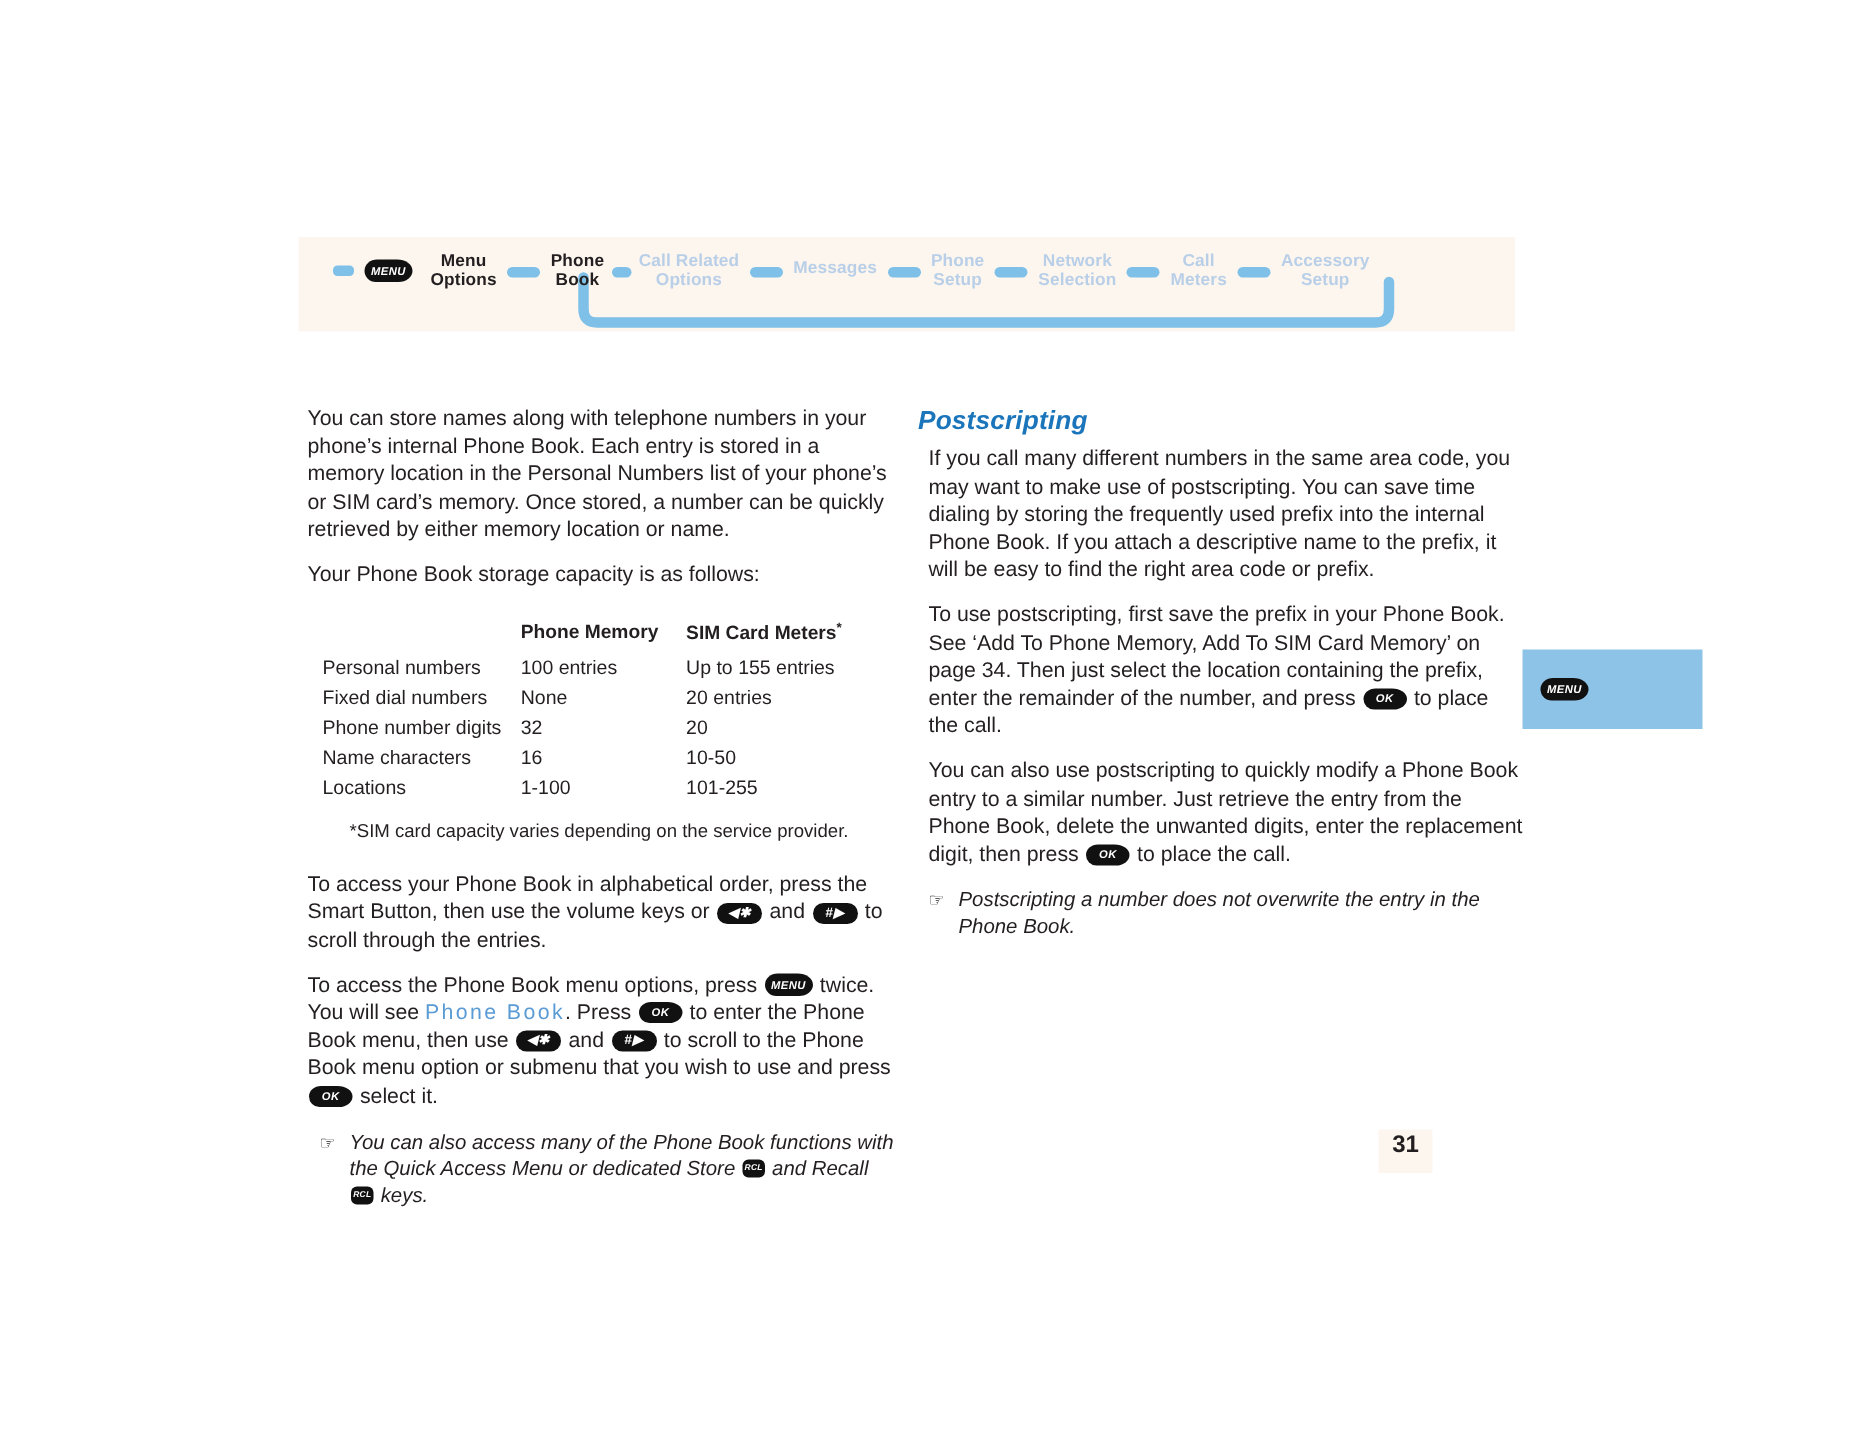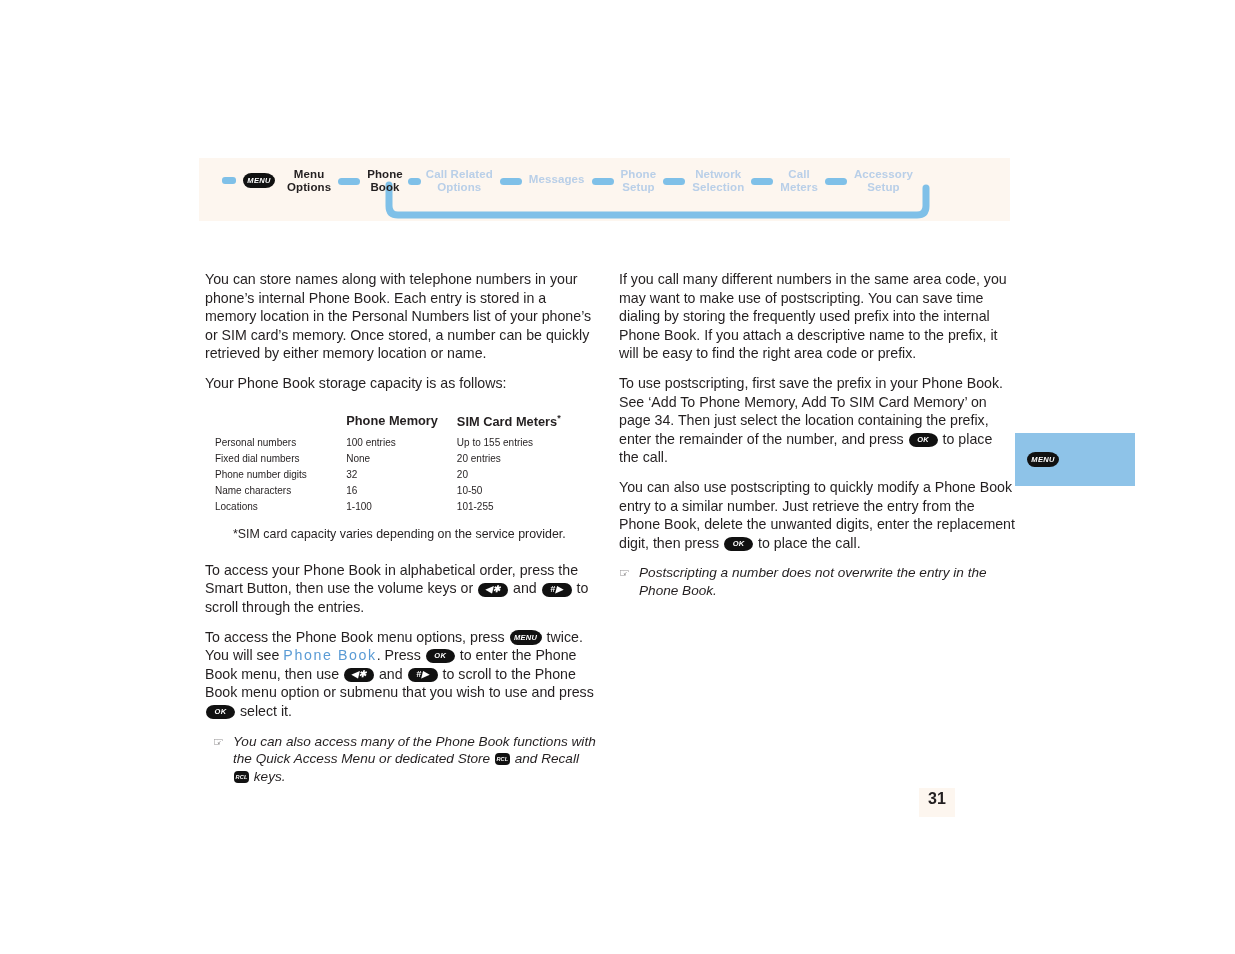--- a/index.html
+++ b/index.html
@@ -161,21 +161,21 @@
     color: #231f20;
   }
   .cap-table th {
     text-align: left;
     font-weight: bold;
     padding: 0 0 6px 0;
     font-size: 12.8px;
   }
   .cap-table td {
     padding: 2px 0 3px 0;
-    font-size: 10px;
+    font-size: 13px;
     font-weight: normal;
   }
   .cap-table .c0 { width: 140px; }
   .cap-table .c1 { width: 117px; }
   .cap-table .c2 { width: 150px; }
   .sup { font-size: 9px; vertical-align: super; }
   .footnote {
     margin: 12px 0 0 28px;
     font-size: 12.4px;
     color: #231f20;
@@ -220,21 +220,21 @@
   .side-tab .key-menu {
     position: absolute;
     left: 12px;
     top: 19px;
   }
 
   
   .page-num-box {
     position: absolute;
     left: 919px;
-    top: 788px;
+    top: 753px;
     width: 36px;
     height: 29px;
     background: #fdf6ef;
   }
   .page-num {
     position: absolute;
     left: 0;
     top: 0;
     width: 36px;
     text-align: center;
@@ -359,20 +359,21 @@
   <p class="body" style="margin-top:20px"><span>To access your Phone Book in alphabetical order, press the Smart Button, then use the volume keys or </span><span class="keyglyph key-star inline-key">◀✱</span><span> and </span><span class="keyglyph key-hash inline-key">#▶</span><span> to scroll through the entries.</span></p>
 
   <p class="body"><span>To access the Phone Book menu options, press </span><span class="keyglyph key-menu inline-key">MENU</span><span> twice. You will see </span><span class="lcd">Phone Book</span><span>. Press </span><span class="keyglyph key-ok inline-key">OK</span><span> to enter the Phone Book menu, then use </span><span class="keyglyph key-star inline-key">◀✱</span><span> and </span><span class="keyglyph key-hash inline-key">#▶</span><span> to scroll to the Phone Book menu option or submenu that you wish to use and press </span><span class="keyglyph key-ok inline-key">OK</span><span> select it.</span></p>
 
   <p class="note"><span class="hand">☞</span><span>You can also access many of the Phone Book functions with the Quick Access Menu or dedicated Store </span><span class="keyglyph key-rcl inline-key">RCL</span><span> and Recall </span><span class="keyglyph key-rcl inline-key">RCL</span><span> keys.</span></p>
 
 </div>
 
 <div class="col-right">
 
+  <h2 class="heading">Postscripting</h2>
 
   <p class="body">If you call many different numbers in the same area code, you may want to make use of postscripting. You can save time dialing by storing the frequently used prefix into the internal Phone Book. If you attach a descriptive name to the prefix, it will be easy to find the right area code or prefix.</p>
 
   <p class="body"><span>To use postscripting, first save the prefix in your Phone Book. See ‘Add To Phone Memory, Add To SIM Card Memory’ on page 34. Then just select the location containing the prefix, enter the remainder of the number, and press </span><span class="keyglyph key-ok inline-key">OK</span><span> to place the call.</span></p>
 
   <p class="body"><span>You can also use postscripting to quickly modify a Phone Book entry to a similar number. Just retrieve the entry from the Phone Book, delete the unwanted digits, enter the replacement digit, then press </span><span class="keyglyph key-ok inline-key">OK</span><span> to place the call.</span></p>
 
   <p class="note" style="margin-left:0"><span class="hand">☞</span><span>Postscripting a number does not overwrite the entry in the Phone Book.</span></p>
 
 </div>

